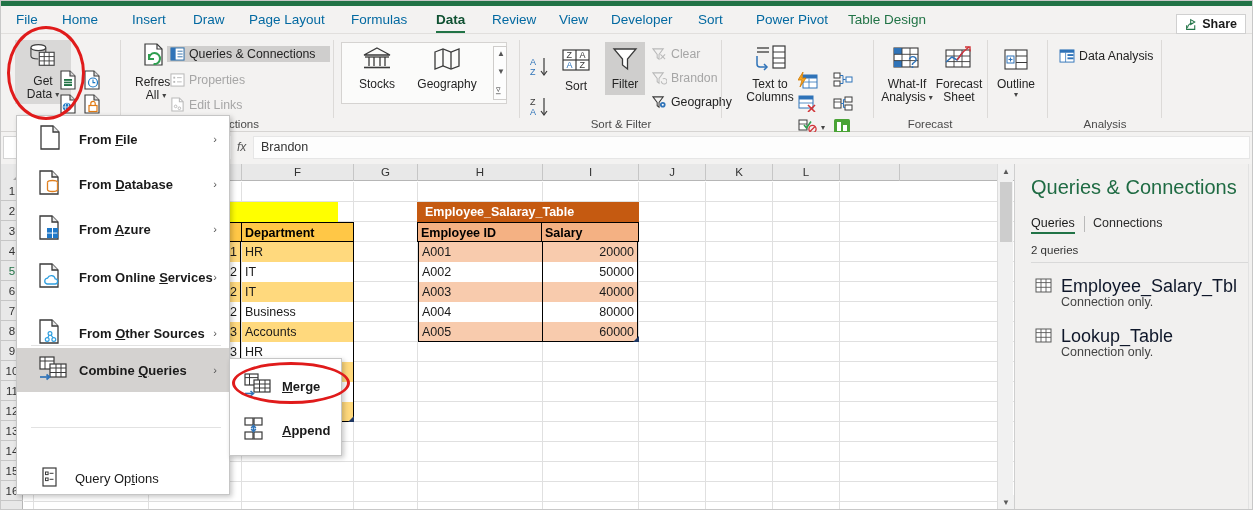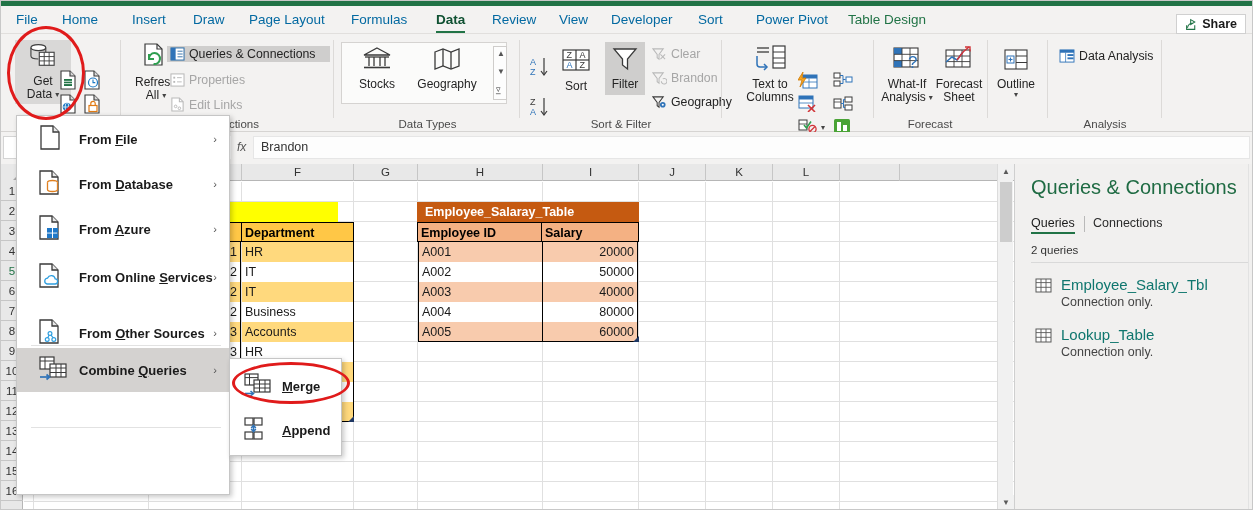--- a/index.html
+++ b/index.html
@@ -257,21 +257,21 @@
     position: absolute; top: 80px; left: 16px;
     font-size: 11.5px; color: #333;
   }
   .qrule {
     position: absolute; top: 98px; left: 16px; right: 0; height: 1px;
     background: #d9d9d9;
   }
   .qitem { position: absolute; left: 20px; }
   .qitem-name {
     position: absolute; left: 26px; top: 0;
-    font-size: 15px; color: #0f766e;
+    font-size: 18px; color: #0f172a;
     white-space: nowrap;
   }
   .qitem-sub {
     position: absolute; left: 26px; top: 19px;
     font-size: 12.5px; color: #444;
     white-space: nowrap;
   }
   .qpane-scroll {
     position: absolute; right: 0; top: 0; width: 6px; height: 347px;
     background: #f1f0ef; border-left:1px solid #e2e2e2;
@@ -732,23 +732,20 @@
       <span>Data Analysis</span>
     </div>
 
     <div class="grp-sep" style="left:1160px;"></div>
 
     <div class="grp" style="left:0px; width:119px;">
       <div class="grp-label"></div>
     </div>
     <div class="grp" style="left:120px; width:212px;">
       <div class="grp-label">Connections</div>
-    </div>
-    <div class="grp" style="left:334px; width:185px;">
-      <div class="grp-label">Data Types</div>
     </div>
     <div class="grp" style="left:520px; width:200px;">
       <div class="grp-label">Sort &amp; Filter</div>
     </div>
     <div class="grp" style="left:874px; width:110px;">
       <div class="grp-label">Forecast</div>
     </div>
     <div class="grp" style="left:1048px; width:112px;">
       <div class="grp-label">Analysis</div>
     </div>
@@ -1028,20 +1025,32 @@
         </svg>
       </span>
       <span class="milabel">Combine <span class="u">Q</span>ueries</span>
       <span class="miarrow">›</span>
     </div>
 
 
     <div class="msep" style="top:311px;"></div>
 
 
+    <div class="mi" style="top:346px; height:32px;">
+      <span class="miicon" style="left:24px;">
+        <svg width="18" height="20" viewBox="0 0 18 20">
+          <rect x="2" y="1" width="13" height="18" fill="#fff" stroke="#3a3a3a" stroke-width="1.2"></rect>
+          <rect x="4.5" y="5" width="2.6" height="2.6" fill="none" stroke="#3a3a3a" stroke-width="1"></rect>
+          <rect x="4.5" y="11" width="2.6" height="2.6" fill="none" stroke="#3a3a3a" stroke-width="1"></rect>
+          <line x1="8.6" y1="6.3" x2="12.5" y2="6.3" stroke="#3a3a3a" stroke-width="1"></line>
+          <line x1="8.6" y1="12.3" x2="12.5" y2="12.3" stroke="#3a3a3a" stroke-width="1"></line>
+        </svg>
+      </span>
+      <span class="milabel reg" style="left:58px;">Query Op<span class="u">t</span>ions</span>
+    </div>
   </div>
 
   <div class="submenu">
     <div class="smi" style="top:6px;">
       <span class="smiicon">
         <svg width="28" height="24" viewBox="0 0 28 24">
           <rect x="1" y="1" width="13" height="11" fill="#fff" stroke="#3a3a3a" stroke-width="1.2"></rect>
           <line x1="1" y1="4.6" x2="14" y2="4.6" stroke="#3a3a3a" stroke-width="1"></line>
           <line x1="5.5" y1="1" x2="5.5" y2="12" stroke="#3a3a3a" stroke-width="1"></line>
           <rect x="10" y="7" width="16" height="12" fill="#fff" stroke="#3a3a3a" stroke-width="1.2"></rect>

